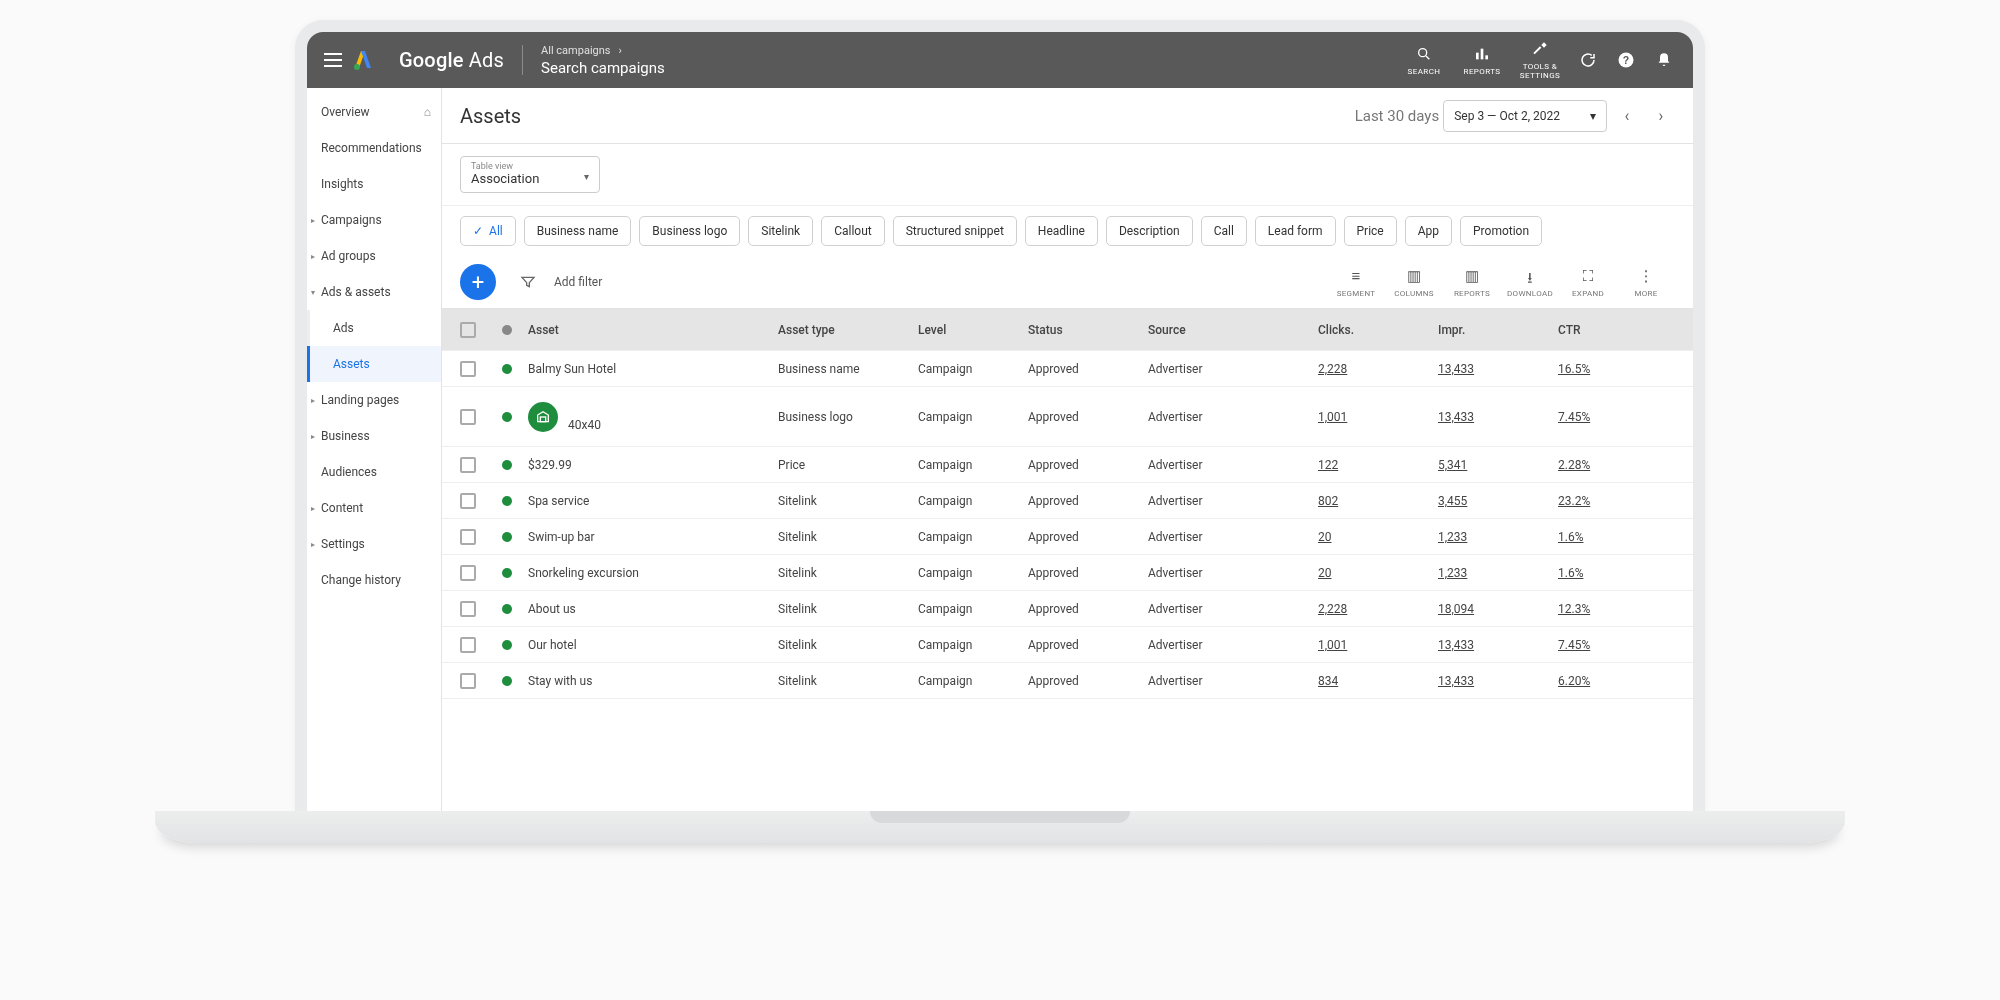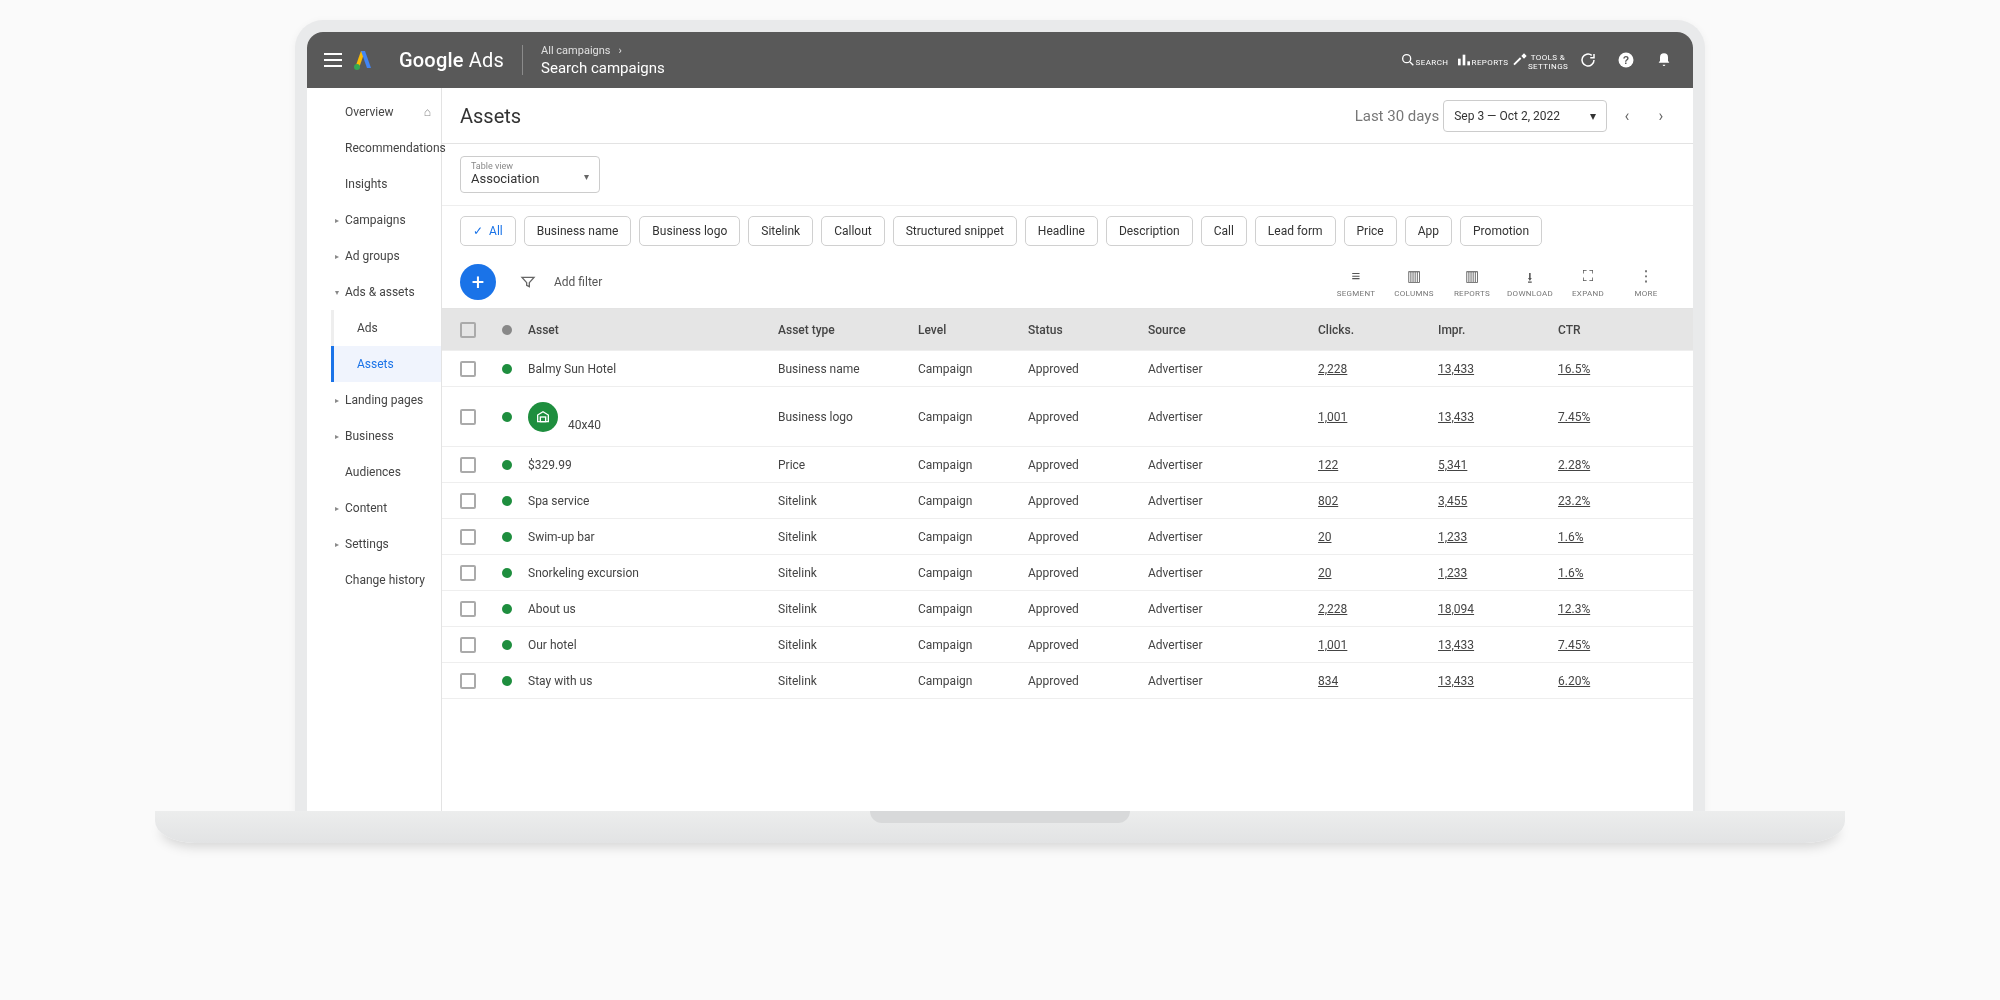--- a/index.html
+++ b/index.html
@@ -49,31 +49,31 @@
   .logo-a svg{width:24px;height:24px;}
   .brand { font-size:20px; font-weight:400; letter-spacing:.2px; }
   .brand b{font-weight:500;}
   .divider-v { width:1px; height:30px; background:rgba(255,255,255,.3); margin:0 18px;}
   .breadcrumb { display:flex; flex-direction:column; font-size:12px; }
   .breadcrumb .bc-top { display:flex;align-items:center; gap:8px; color:#e0e0e0; font-size:11px;}
   .breadcrumb .bc-title { font-size:15px; font-weight:400; color:#fff; margin-top:2px;}
   .topbar-spacer { flex:1; }
   .topbar-tools { display:flex; align-items:center; gap:4px; }
   .tool-item {
-    display:flex; flex-direction:row; align-items:center; justify-content:center;
+    display:flex; flex-direction:column; align-items:center; justify-content:center;
     width:54px; cursor:pointer; color:#fff; font-size:8px; letter-spacing:.4px;
   }
   .tool-item .ico { height:18px; display:flex; align-items:center; justify-content:center; font-size:16px;}
   .tool-item .lbl { text-transform:uppercase; margin-top:4px; text-align:center; line-height:9px;}
   .topbar-iconbtn { width:34px; height:34px; display:flex; align-items:center; justify-content:center; cursor:pointer; color:#fff;}
   
   .body { flex:1; display:flex; min-height:0; }
   .sidebar {
     width:135px; border-right:1px solid #e3e3e3; background:#fff; padding-top:6px;
-    font-size:12px; color:#444;padding-left:24px;
+    font-size:12px; color:#444;
   }
   .side-item {
     display:flex; align-items:center; height:36px; padding:0 10px 0 14px; cursor:pointer;
     position:relative; justify-content:space-between;
   }
   .side-item .caret { position:absolute; left:4px; font-size:8px; color:#888;}
   .side-item.child { padding-left:26px;}
   .side-item.active { color:#1a73e8; background:#f0f4fd; border-left:3px solid #1a73e8; padding-left:23px;}
   .side-item.child.plain { border-left:3px solid #eee; padding-left:23px;}
   .side-item .home-ico { font-size:12px; color:#888;}

